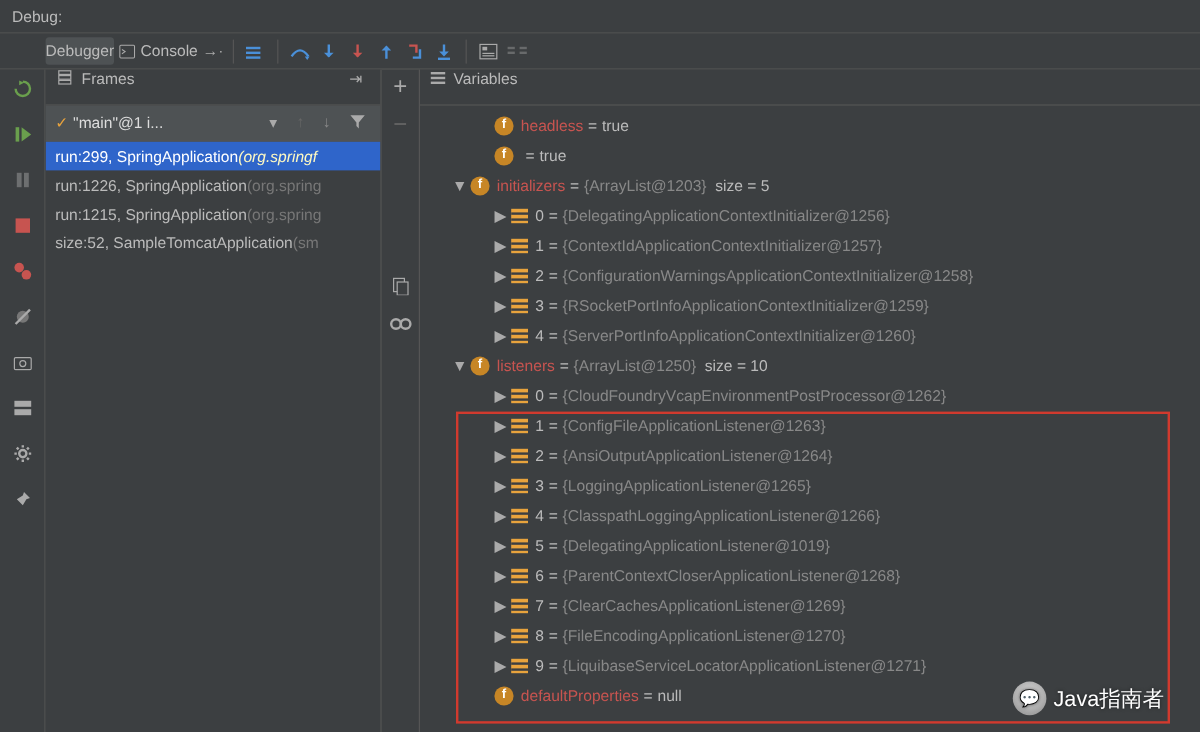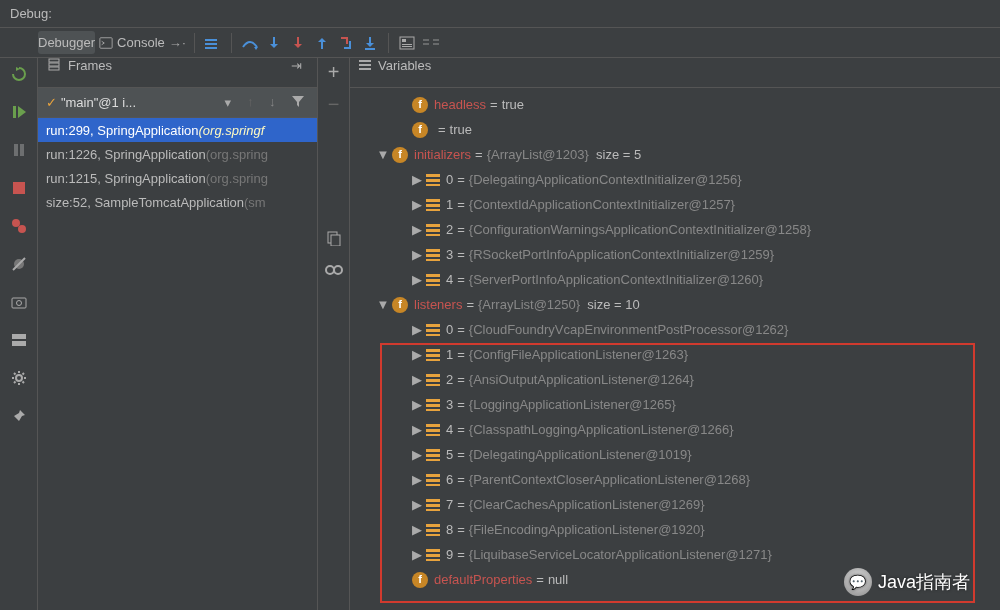--- a/index.html
+++ b/index.html
@@ -408,21 +408,21 @@
           <span class="var-extra">7</span>
           <span class="var-eq">= </span>
           <span class="var-val">{ClearCachesApplicationListener@1269}</span>
         </div>
         <div class="var-row">
           <span class="indent" style="width:60px"></span>
           <span class="exp">▶</span>
           <span class="arr-badge"></span>
           <span class="var-extra">8</span>
           <span class="var-eq">= </span>
-          <span class="var-val">{FileEncodingApplicationListener@1920}</span>
+          <span class="var-val">{FileEncodingApplicationListener@1270}</span>
         </div>
         <div class="var-row">
           <span class="indent" style="width:60px"></span>
           <span class="exp">▶</span>
           <span class="arr-badge"></span>
           <span class="var-extra">9</span>
           <span class="var-eq">= </span>
           <span class="var-val">{LiquibaseServiceLocatorApplicationListener@1271}</span>
         </div>
         <div class="var-row">

